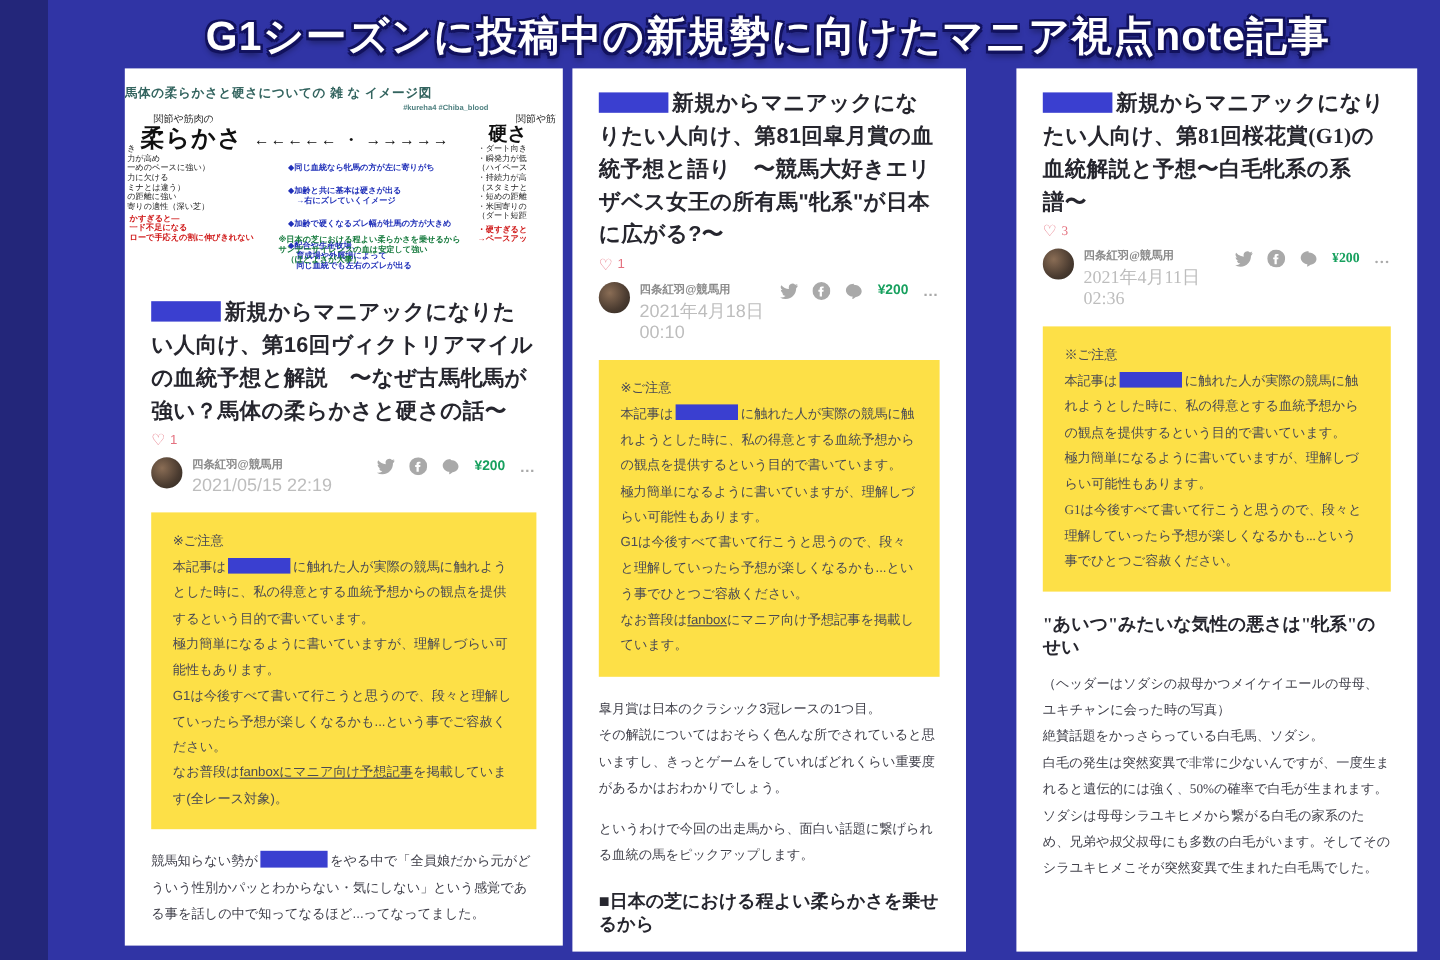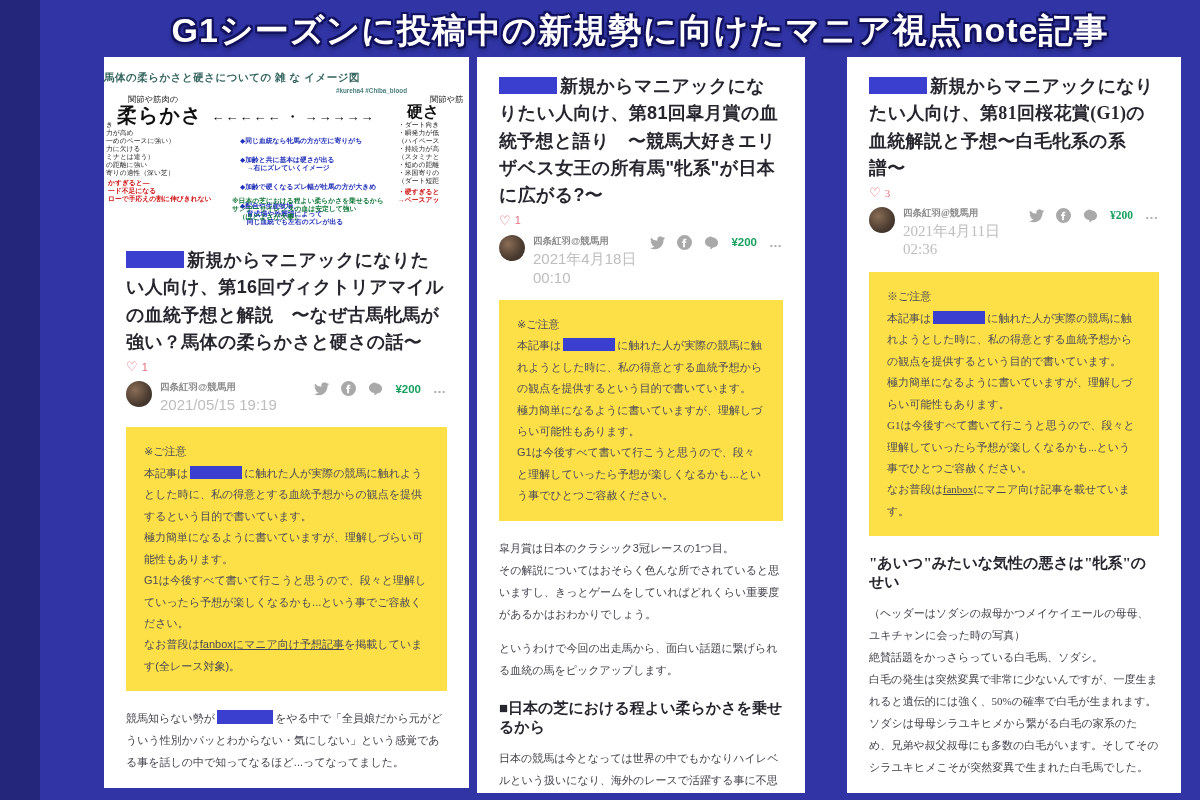--- a/index.html
+++ b/index.html
@@ -109,21 +109,21 @@
 
     <h2 class="note-title"><span class="redact redact-title"></span><span>新規からマニアックになりたい人向け、第16回ヴィクトリアマイルの血統予想と解説　〜なぜ古馬牝馬が強い？馬体の柔らかさと硬さの話〜</span></h2>
     <div class="like-row">
       <span class="heart">♡</span>
       <span>1</span>
     </div>
     <div class="author-row">
       <span class="avatar"></span>
       <div class="author-meta">
         <div class="author-name">四条紅羽@競馬用</div>
-        <div class="author-date">2021/05/15 19:19</div>
+        <div class="author-date">2021/05/15 22:19</div>
       </div>
       <div class="share-icons">
         <svg class="icon" viewBox="0 0 16 16">
             <path d="M16 3.04c-.59.26-1.22.44-1.88.52a3.3 3.3 0 0 0 1.44-1.82c-.63.38-1.34.65-2.08.8A3.28 3.28 0 0 0 7.88 5.5c0 .26.03.5.08.75A9.32 9.32 0 0 1 1.2 2.8a3.28 3.28 0 0 0 1.02 4.38c-.54-.02-1.04-.16-1.48-.4v.04c0 1.59 1.13 2.92 2.63 3.22-.28.08-.57.12-.87.12-.21 0-.42-.02-.62-.06a3.29 3.29 0 0 0 3.07 2.28A6.59 6.59 0 0 1 0 13.74a9.29 9.29 0 0 0 5.03 1.47c6.04 0 9.34-5 9.34-9.34v-.42A6.63 6.63 0 0 0 16 3.04z"></path>
           </svg>
         <svg class="icon" viewBox="0 0 16 16">
             <path d="M8 0a8 8 0 1 0 0 16A8 8 0 0 0 8 0zm2 5.5H8.9c-.3 0-.4.2-.4.5v1h1.5l-.2 1.6H8.5V13h-2V8.6H5.3V7H6.5V5.8C6.5 4.6 7.2 4 8.4 4H10v1.5z"></path>
           </svg>
         <svg class="icon" viewBox="0 0 16 16">
             <path d="M8 1.5C4.1 1.5 1 4.1 1 7.3c0 2.9 2.5 5.3 5.9 5.7l-.2 1.8c0 .3.3.5.6.3l2.5-1.7c3.1-.4 5.2-2.6 5.2-5.1 0-3.2-3.1-5.8-7-5.8z"></path>
@@ -169,20 +169,21 @@
           </svg>
         <span class="price">¥200</span>
         <span class="more">…</span>
       </div>
     </div>
     <div class="notice">
       <div>※ご注意</div>
       <div><span>本記事は</span><span class="redact redact-inline"></span><span>に触れた人が実際の競馬に触れようとした時に、私の得意とする血統予想からの観点を提供するという目的で書いています。</span></div>
       <div>極力簡単になるように書いていますが、理解しづらい可能性もあります。</div>
       <div>G1は今後すべて書いて行こうと思うので、段々と理解していったら予想が楽しくなるかも...という事でひとつご容赦ください。</div>
+      <div><span>なお普段は</span><a class="link">fanbox</a><span>にマニア向け予想記事を掲載しています。</span></div>
     </div>
     <p class="body pre">皐月賞は日本のクラシック3冠レースの1つ目。
 その解説についてはおそらく色んな所でされていると思いますし、きっとゲームをしていればどれくらい重要度があるかはおわかりでしょう。</p>
     <p class="body">というわけで今回の出走馬から、面白い話題に繋げられる血統の馬をピックアップします。</p>
     <h3 class="sec-h">■日本の芝における程よい柔らかさを乗せるから</h3>
     <p class="body">日本の競馬は今となっては世界の中でもかなりハイレベルという扱いになり、海外のレースで活躍する事に不思議はなくなりましたが、昔はそうではありませんでした。</p>
 
   </section>
 
   <section class="panel panel-right">
@@ -209,21 +210,20 @@
           </svg>
         <span class="price">¥200</span>
         <span class="more">…</span>
       </div>
     </div>
     <div class="notice">
       <div>※ご注意</div>
       <div><span>本記事は</span><span class="redact redact-inline"></span><span>に触れた人が実際の競馬に触れようとした時に、私の得意とする血統予想からの観点を提供するという目的で書いています。</span></div>
       <div>極力簡単になるように書いていますが、理解しづらい可能性もあります。</div>
       <div>G1は今後すべて書いて行こうと思うので、段々と理解していったら予想が楽しくなるかも...という事でひとつご容赦ください。</div>
-      <div><span>なお普段は</span><a class="link">fanbox</a><span>にマニア向け記事を載せています。</span></div>
     </div>
     <h3 class="sec-h">"あいつ"みたいな気性の悪さは"牝系"のせい</h3>
     <p class="body pre">（ヘッダーはソダシの叔母かつメイケイエールの母母、ユキチャンに会った時の写真）
 絶賛話題をかっさらっている白毛馬、ソダシ。
 白毛の発生は突然変異で非常に少ないんですが、一度生まれると遺伝的には強く、50%の確率で白毛が生まれます。
 ソダシは母母シラユキヒメから繋がる白毛の家系のため、兄弟や叔父叔母にも多数の白毛がいます。そしてそのシラユキヒメこそが突然変異で生まれた白毛馬でした。</p>
 
   </section>
 </div>
 

